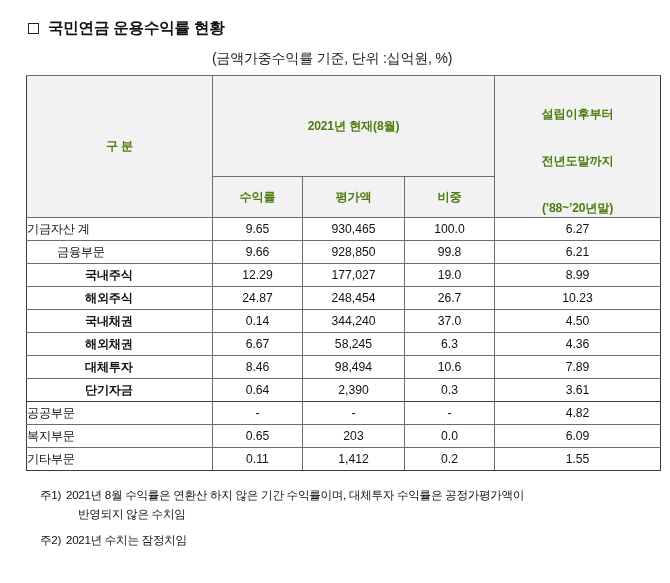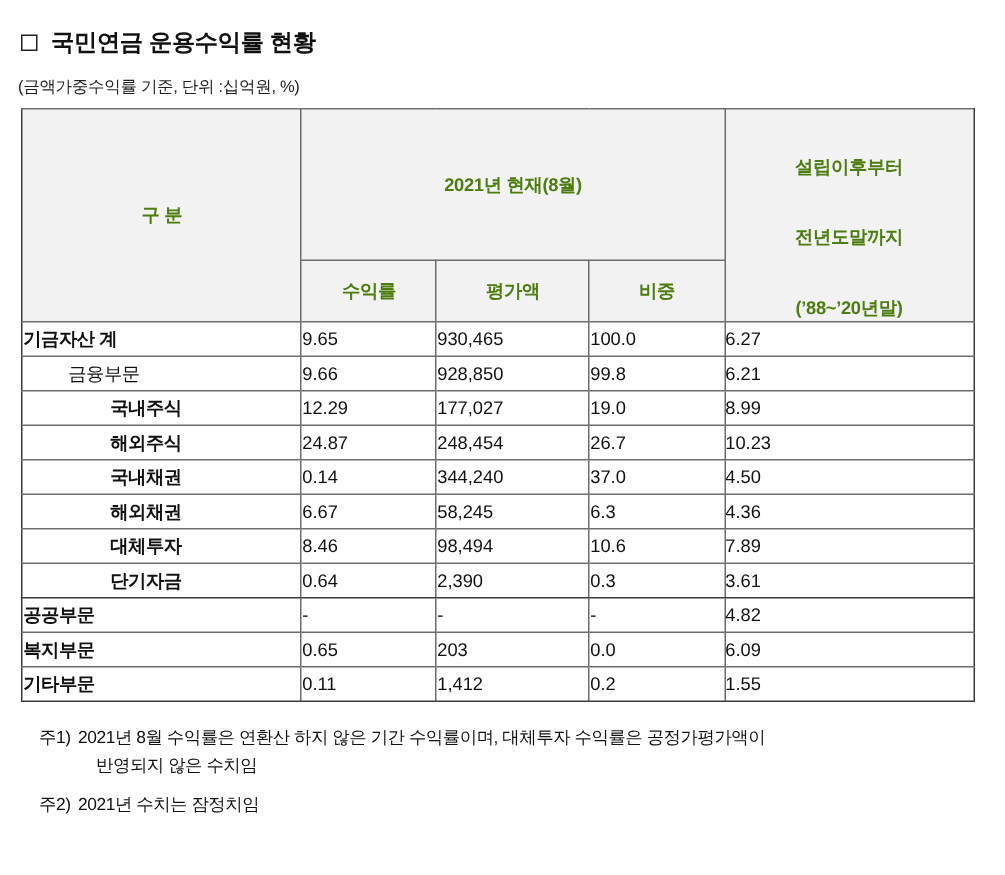--- a/index.html
+++ b/index.html
@@ -9,21 +9,21 @@
   }
   body {
     width: 670px;
     height: 583px;
     font-family: "Liberation Sans", sans-serif;
     color: #111111;
     position: relative;
     overflow: hidden;
   }
   .page {
-    padding: 14px 18px 0 12px;
+    padding: 14px 18px 0 26px;
     box-sizing: border-box;
     width: 670px;
   }
   
   .title-row {
     display: flex;
     align-items: center;
     gap: 9px;
     margin: 4px 0 0 2px;
   }
@@ -35,22 +35,22 @@
     display: inline-block;
   }
   .title-text {
     font-size: 15.5px;
     font-weight: bold;
     letter-spacing: -0.2px;
     color: #111;
   }
   
   .unit-note {
-    text-align: left;
-    font-size: 11px;
+    text-align: center;
+    font-size: 14px;
     color: #222;
     margin: 11px 14px 7px 0;
     letter-spacing: -0.2px;
   }
   
   table.fund {
     border-collapse: collapse;
     width: 634px;
     margin: 0 auto;
     table-layout: fixed;
@@ -79,25 +79,25 @@
 
   tbody td {
     font-size: 12.2px;
     color: #111;
   }
   td.label {
     text-align: left;
     padding-left: 9px;
     letter-spacing: -0.3px;
   }
-  td.label.lvl0 { font-weight: bold; }
+  td.label.lvl0 { font-weight: normal; }
   td.label.lvl1 { font-weight: normal; padding-left: 30px; }
   td.label.lvl2 { font-weight: bold; padding-left: 58px; }
   td.num {
-    text-align: left;
+    text-align: center;
     padding-right: 8px;
     font-variant-numeric: tabular-nums;
   }
   tr.thick-top > td { border-top: 1.5px solid #3b3b3b; }
   tr.thick-bottom > td { border-bottom: 1.5px solid #3b3b3b; }
 
   
   .notes {
     margin: 14px 0 0 14px;
     font-size: 11.6px;

